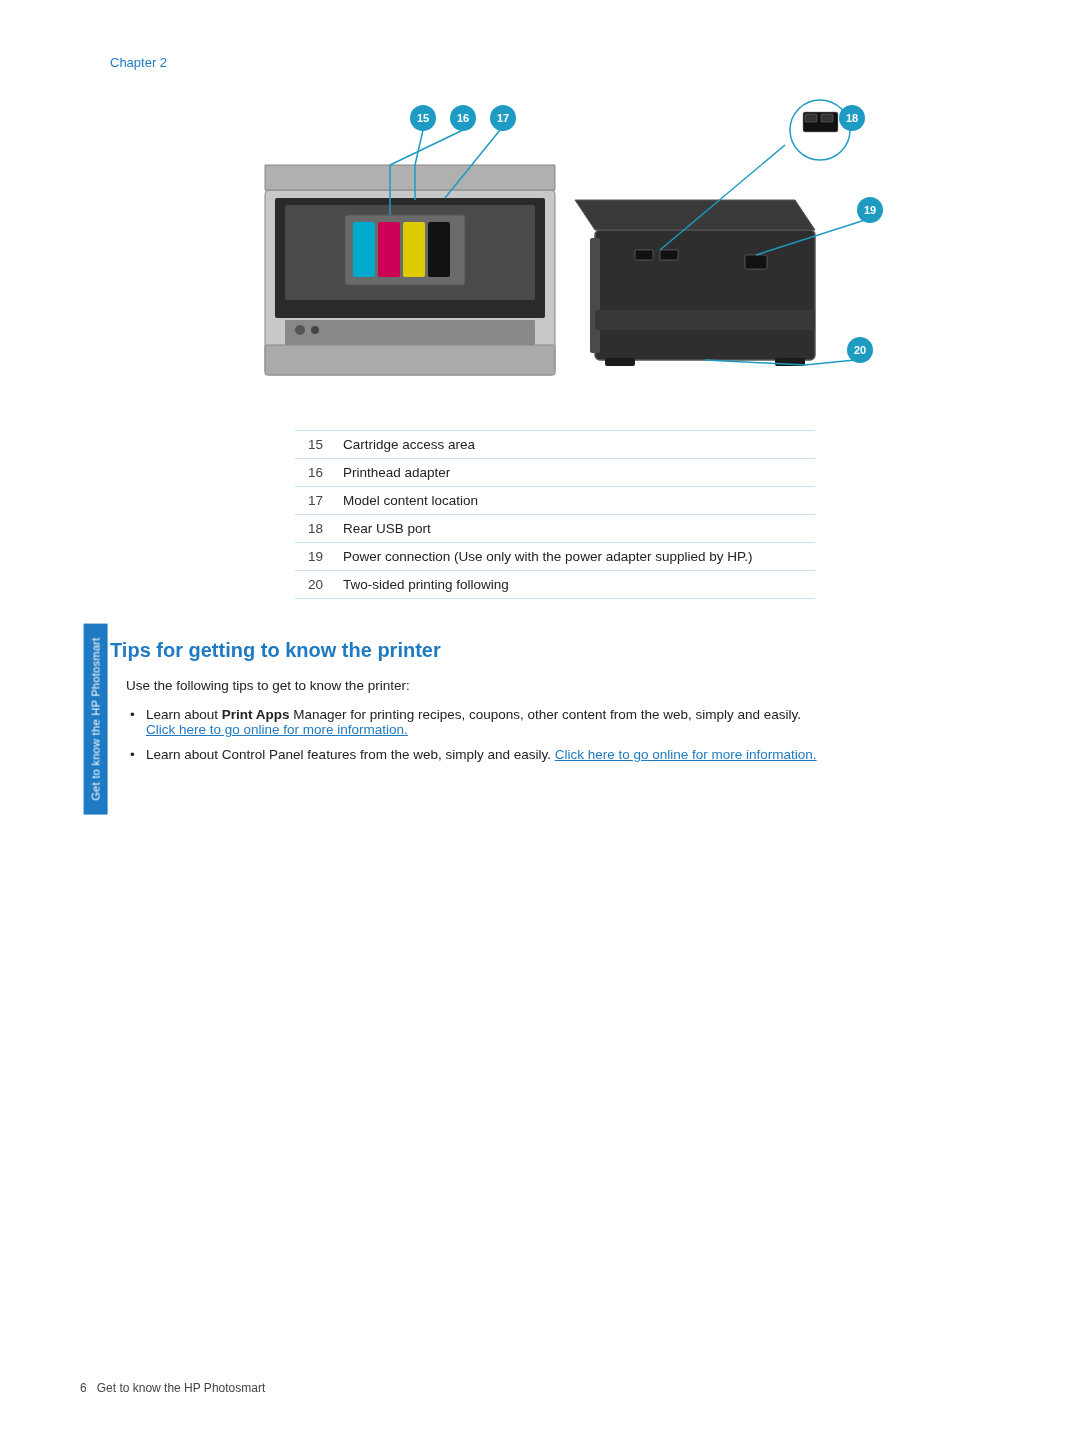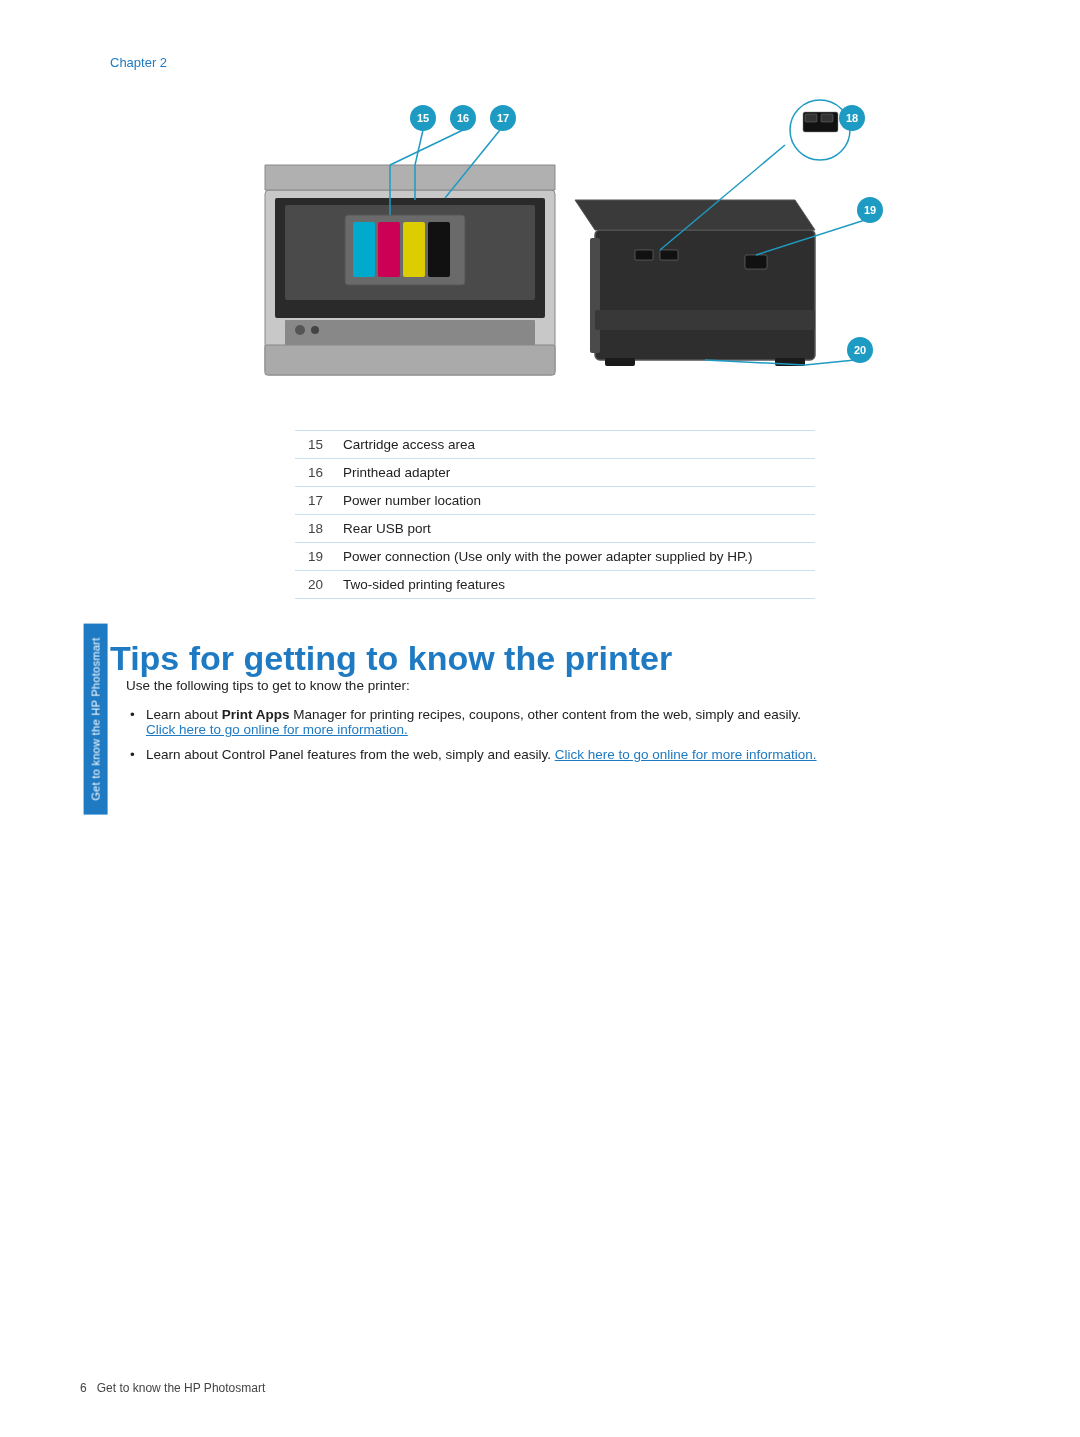--- a/index.html
+++ b/index.html
@@ -83,23 +83,23 @@
       width: 40px;
       text-align: right;
       padding-right: 12px;
       color: #444;
       vertical-align: top;
     }
 
     
     .tips-title {
       color: #1e7ac2;
-      font-size: 34px;
+      font-size: 20px;
       font-weight: bold;
-      margin-bottom: 0;
+      margin-bottom: 16px;
     }
 
     .tips-intro {
       font-size: 13.5px;
       color: #222;
       margin-bottom: 14px;
       margin-left: 16px;
     }
 
     .tips-list {
@@ -258,33 +258,33 @@
     <tr>
           <td>15</td>
           <td>Cartridge access area</td>
         </tr>
         <tr>
           <td>16</td>
           <td>Printhead adapter</td>
         </tr>
         <tr>
           <td>17</td>
-          <td>Power number location</td>
+          <td>Model content location</td>
         </tr>
         <tr>
           <td>18</td>
           <td>Rear USB port</td>
         </tr>
         <tr>
           <td>19</td>
           <td>Power connection (Use only with the power adapter supplied by HP.)</td>
         </tr>
         <tr>
           <td>20</td>
-          <td>Two-sided printing features</td>
+          <td>Two-sided printing following</td>
         </tr>
       </tbody>
   </table>
 
   <h2 class="tips-title">Tips for getting to know the printer</h2>
 
   <p class="tips-intro">Use the following tips to get to know the printer:</p>
 
   <ul class="tips-list">
     <li>

